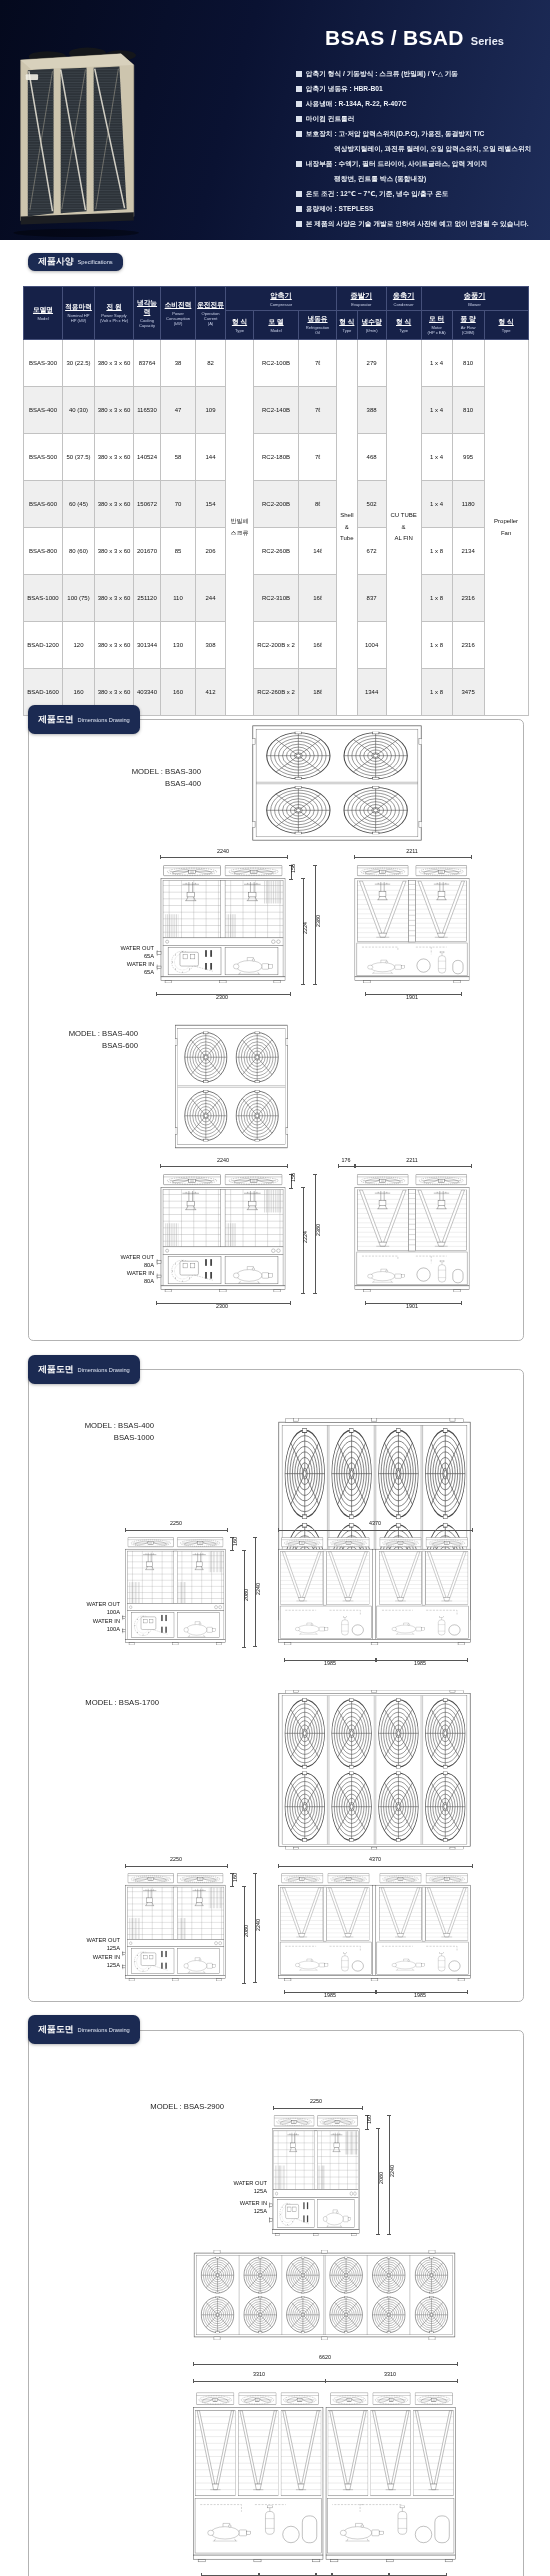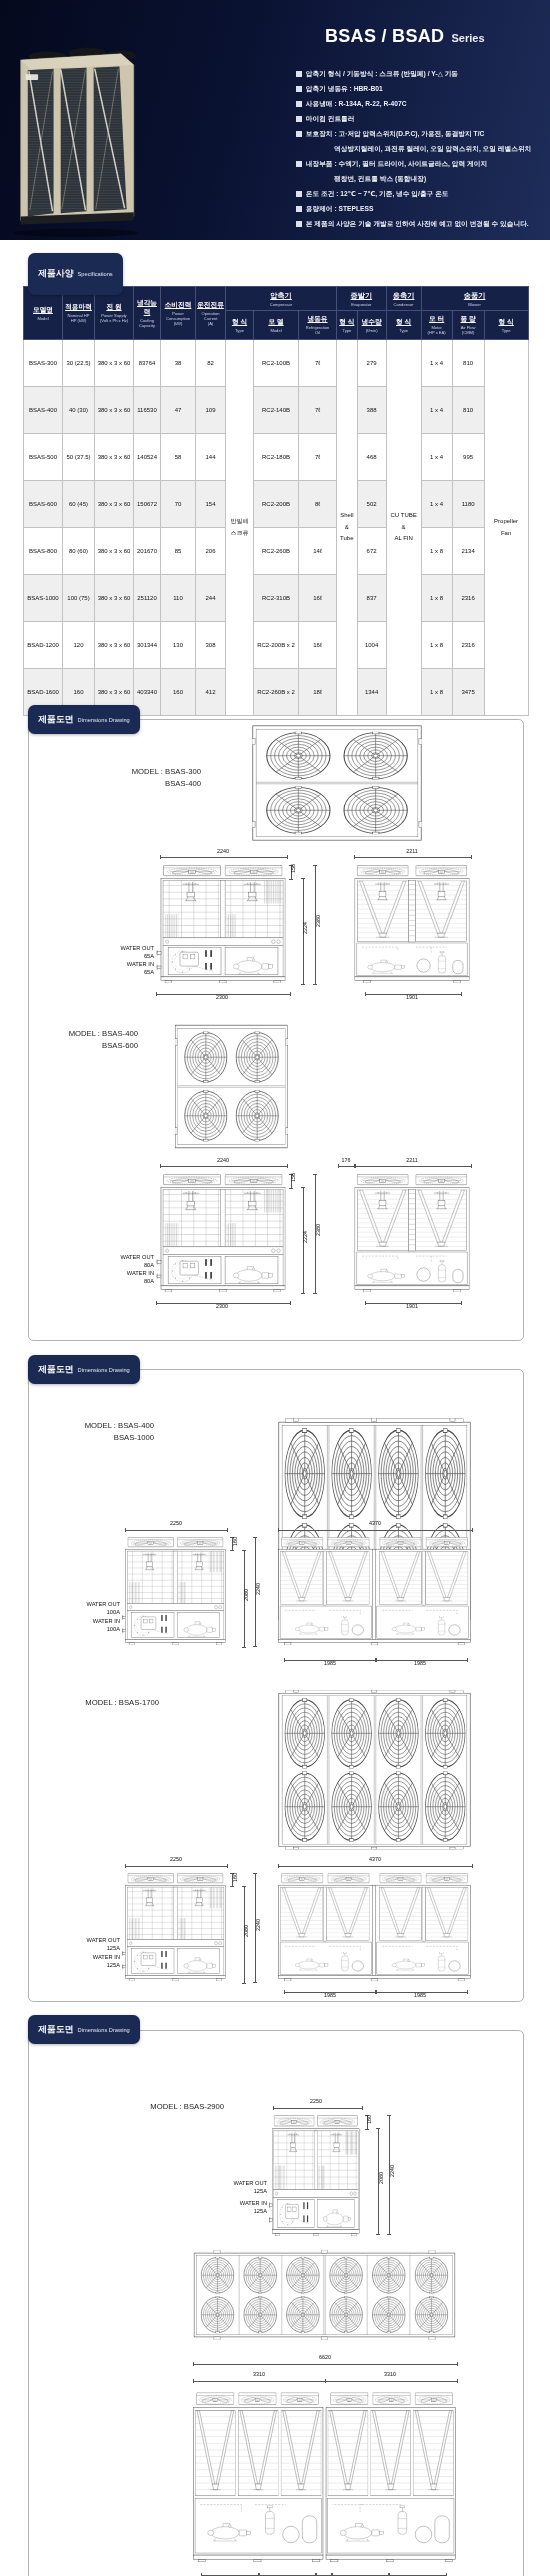--- a/index.html
+++ b/index.html
@@ -2,21 +2,21 @@
 <html style="font-size:8.2px"><head>
 <meta charset="utf-8">
 <style>
   html,body{margin:0;padding:0;background:#fff;}
   .page{position:relative;width:551px;height:2603px;background:#fff;overflow:hidden;
         font-family:"Liberation Sans","DejaVu Sans",sans-serif;}
   
   .hero{position:absolute;left:0;top:0;width:551px;height:240px;
         background:linear-gradient(105deg,#04091d 0%,#0a1232 42%,#1e2d5a 100%);}
   .hero-title{position:absolute;left:325px;top:26px;display:flex;align-items:baseline;gap:7.2px;color:#fff;}
-  .hero-title .main{font-size:18px;font-weight:800;letter-spacing:0.3px;}
+  .hero-title .main{font-size:21px;font-weight:800;letter-spacing:0.3px;}
   .hero-title .sub{font-size:11px;font-weight:700;color:#e8ecf6;}
   .bullets{position:absolute;left:296px;top:70px;width:247px;color:#eef2f8;}
   .b-line{display:flex;align-items:flex-start;height:15px;font-size:6.7px;font-weight:700;line-height:1.3;}
   .b-line .sq{flex:0 0 5.7px;height:5.7px;background:#dde3ee;margin:1px 4.1px 0 0;}
   .b-line.cont{padding-left:38px;}
   
   .badge{position:absolute;background:#1b2a52;border-radius:6.7px;color:#fff;display:flex;
          align-items:center;gap:4.1px;padding:0 10.3px;box-shadow:0 1px 3.1px rgba(0,0,0,.3);z-index:5;}
   .badge .kr{font-size:8.8px;font-weight:700;}
   .badge .en{font-size:5.7px;color:#dfe5f2;}
@@ -405,21 +405,21 @@
           <span class="sq"></span>
           <span>용량제어 : STEPLESS</span>
         </div>
       <div class="b-line">
           <span class="sq"></span>
           <span>본 제품의 사양은 기술 개발로 인하여 사전에 예고 없이 변경될 수 있습니다.</span>
         </div>
     </div>
   </div>
 
-  <div class="badge" style="left:28px;top:253px;height:42px">
+  <div class="badge" style="left:28px;top:253px;height:18px">
     <span class="kr">제품사양</span>
     <span class="en">Specifications</span>
   </div>
 
   <table class="spec">
     <colgroup>
       <col style="width:39px">
         <col style="width:32px">
         <col style="width:39px">
         <col style="width:27px">

